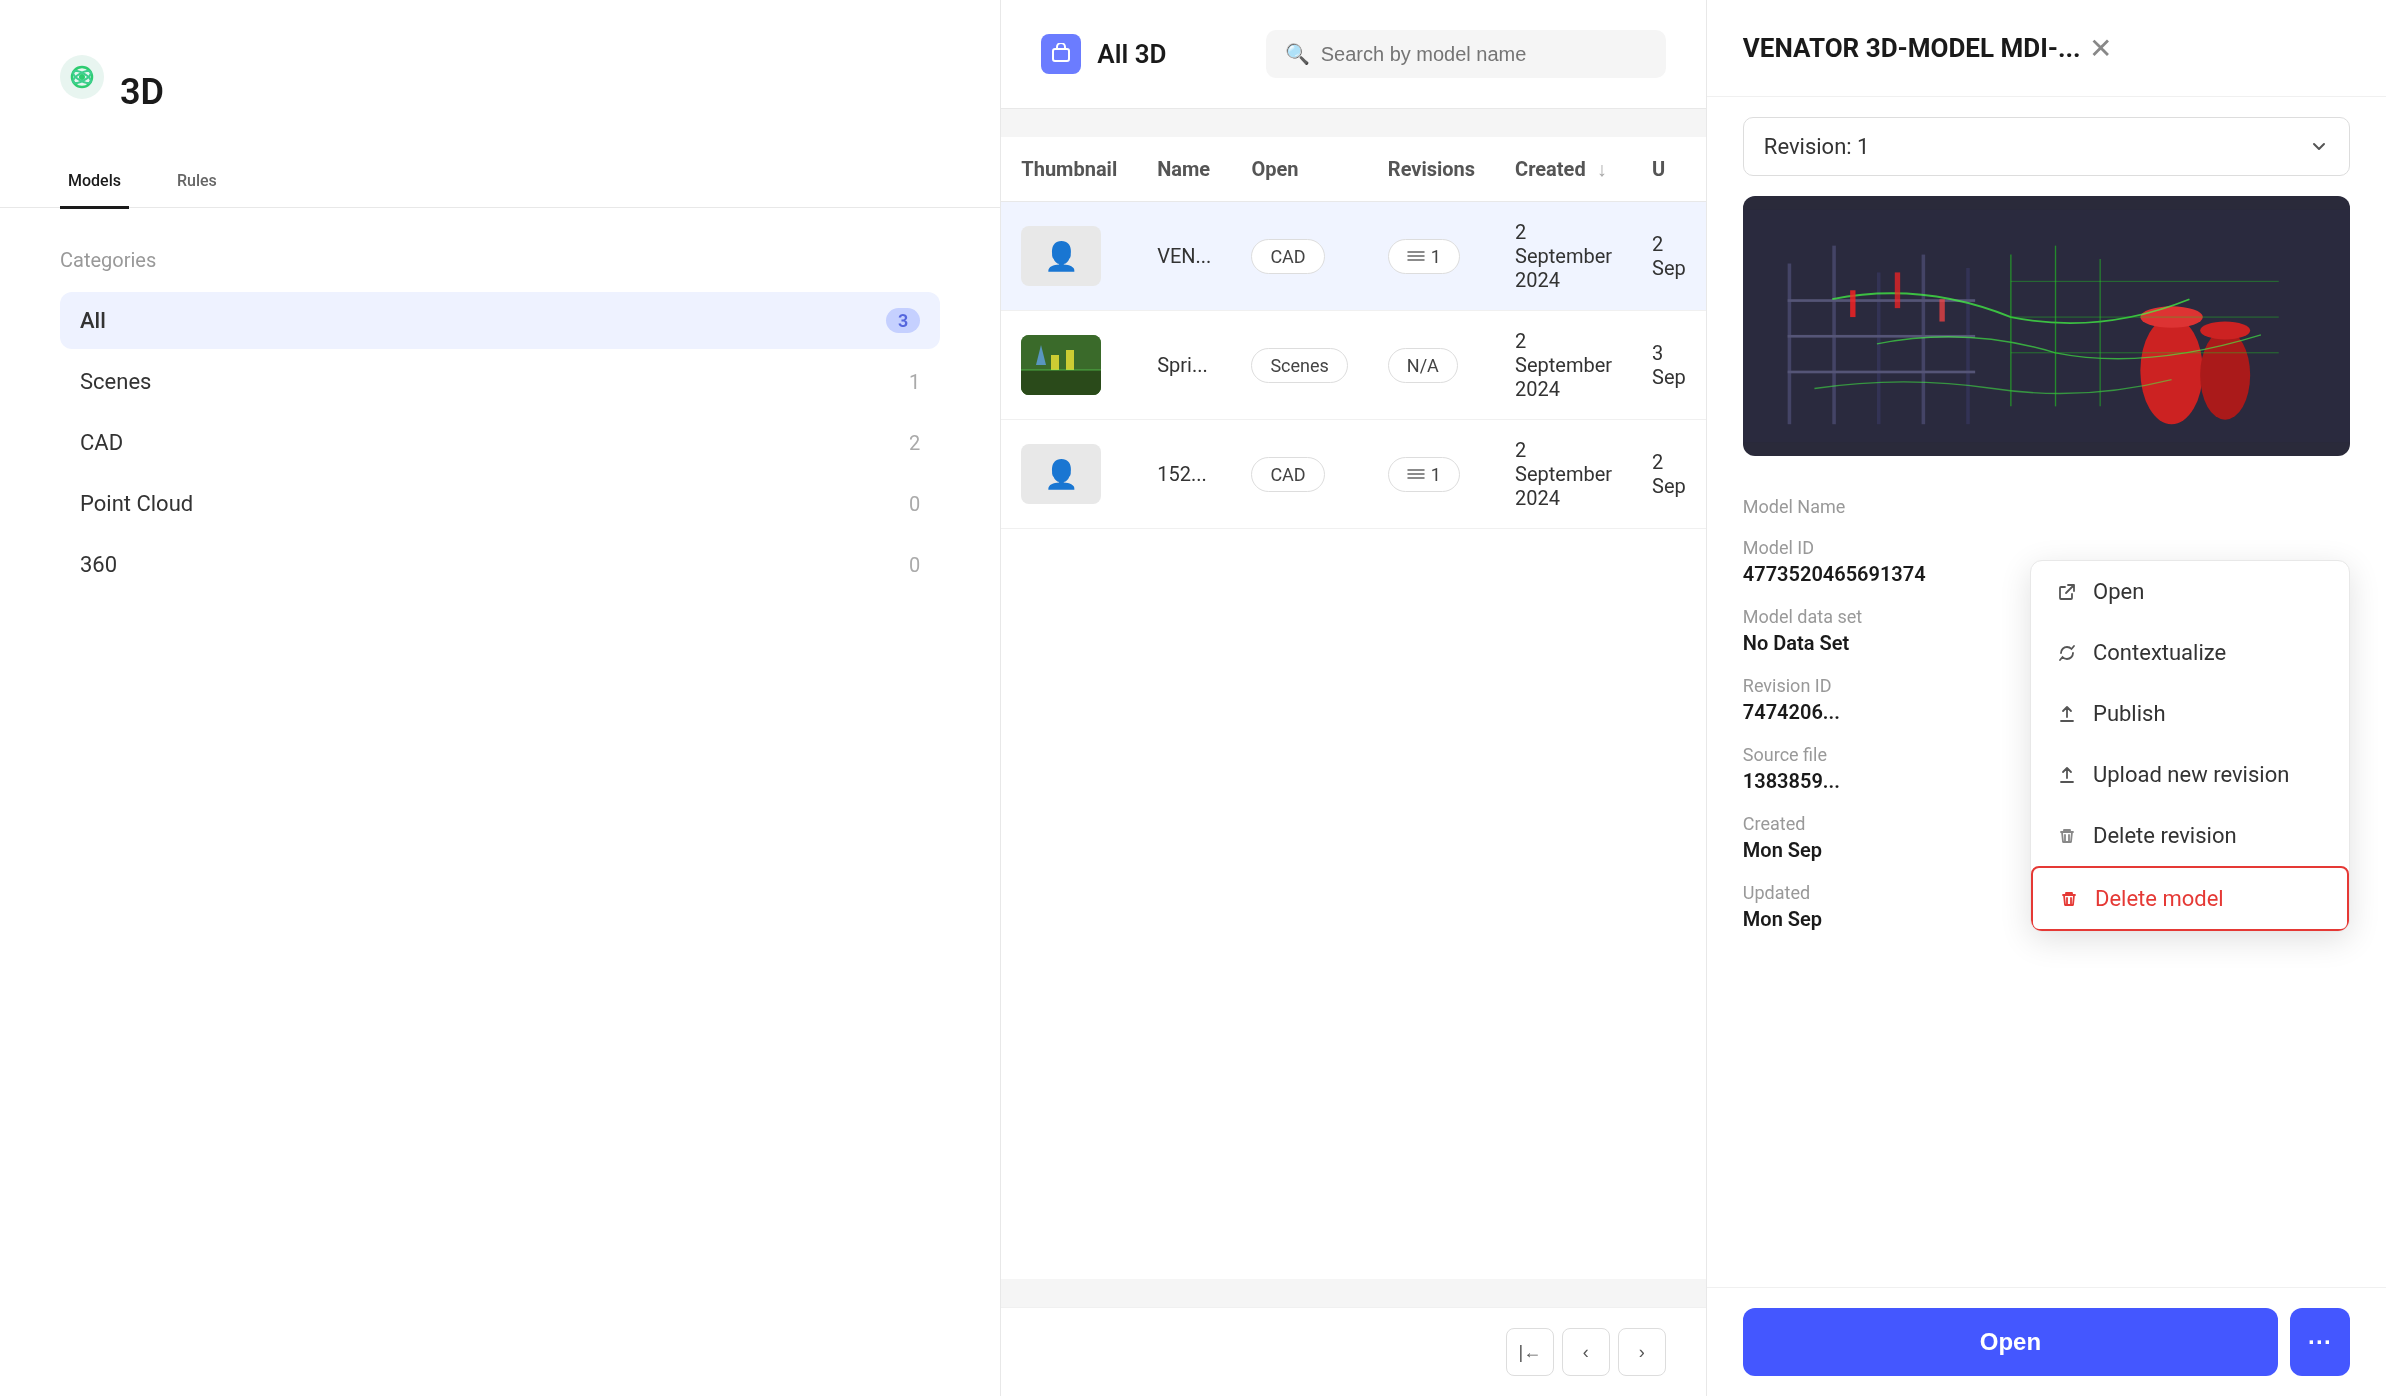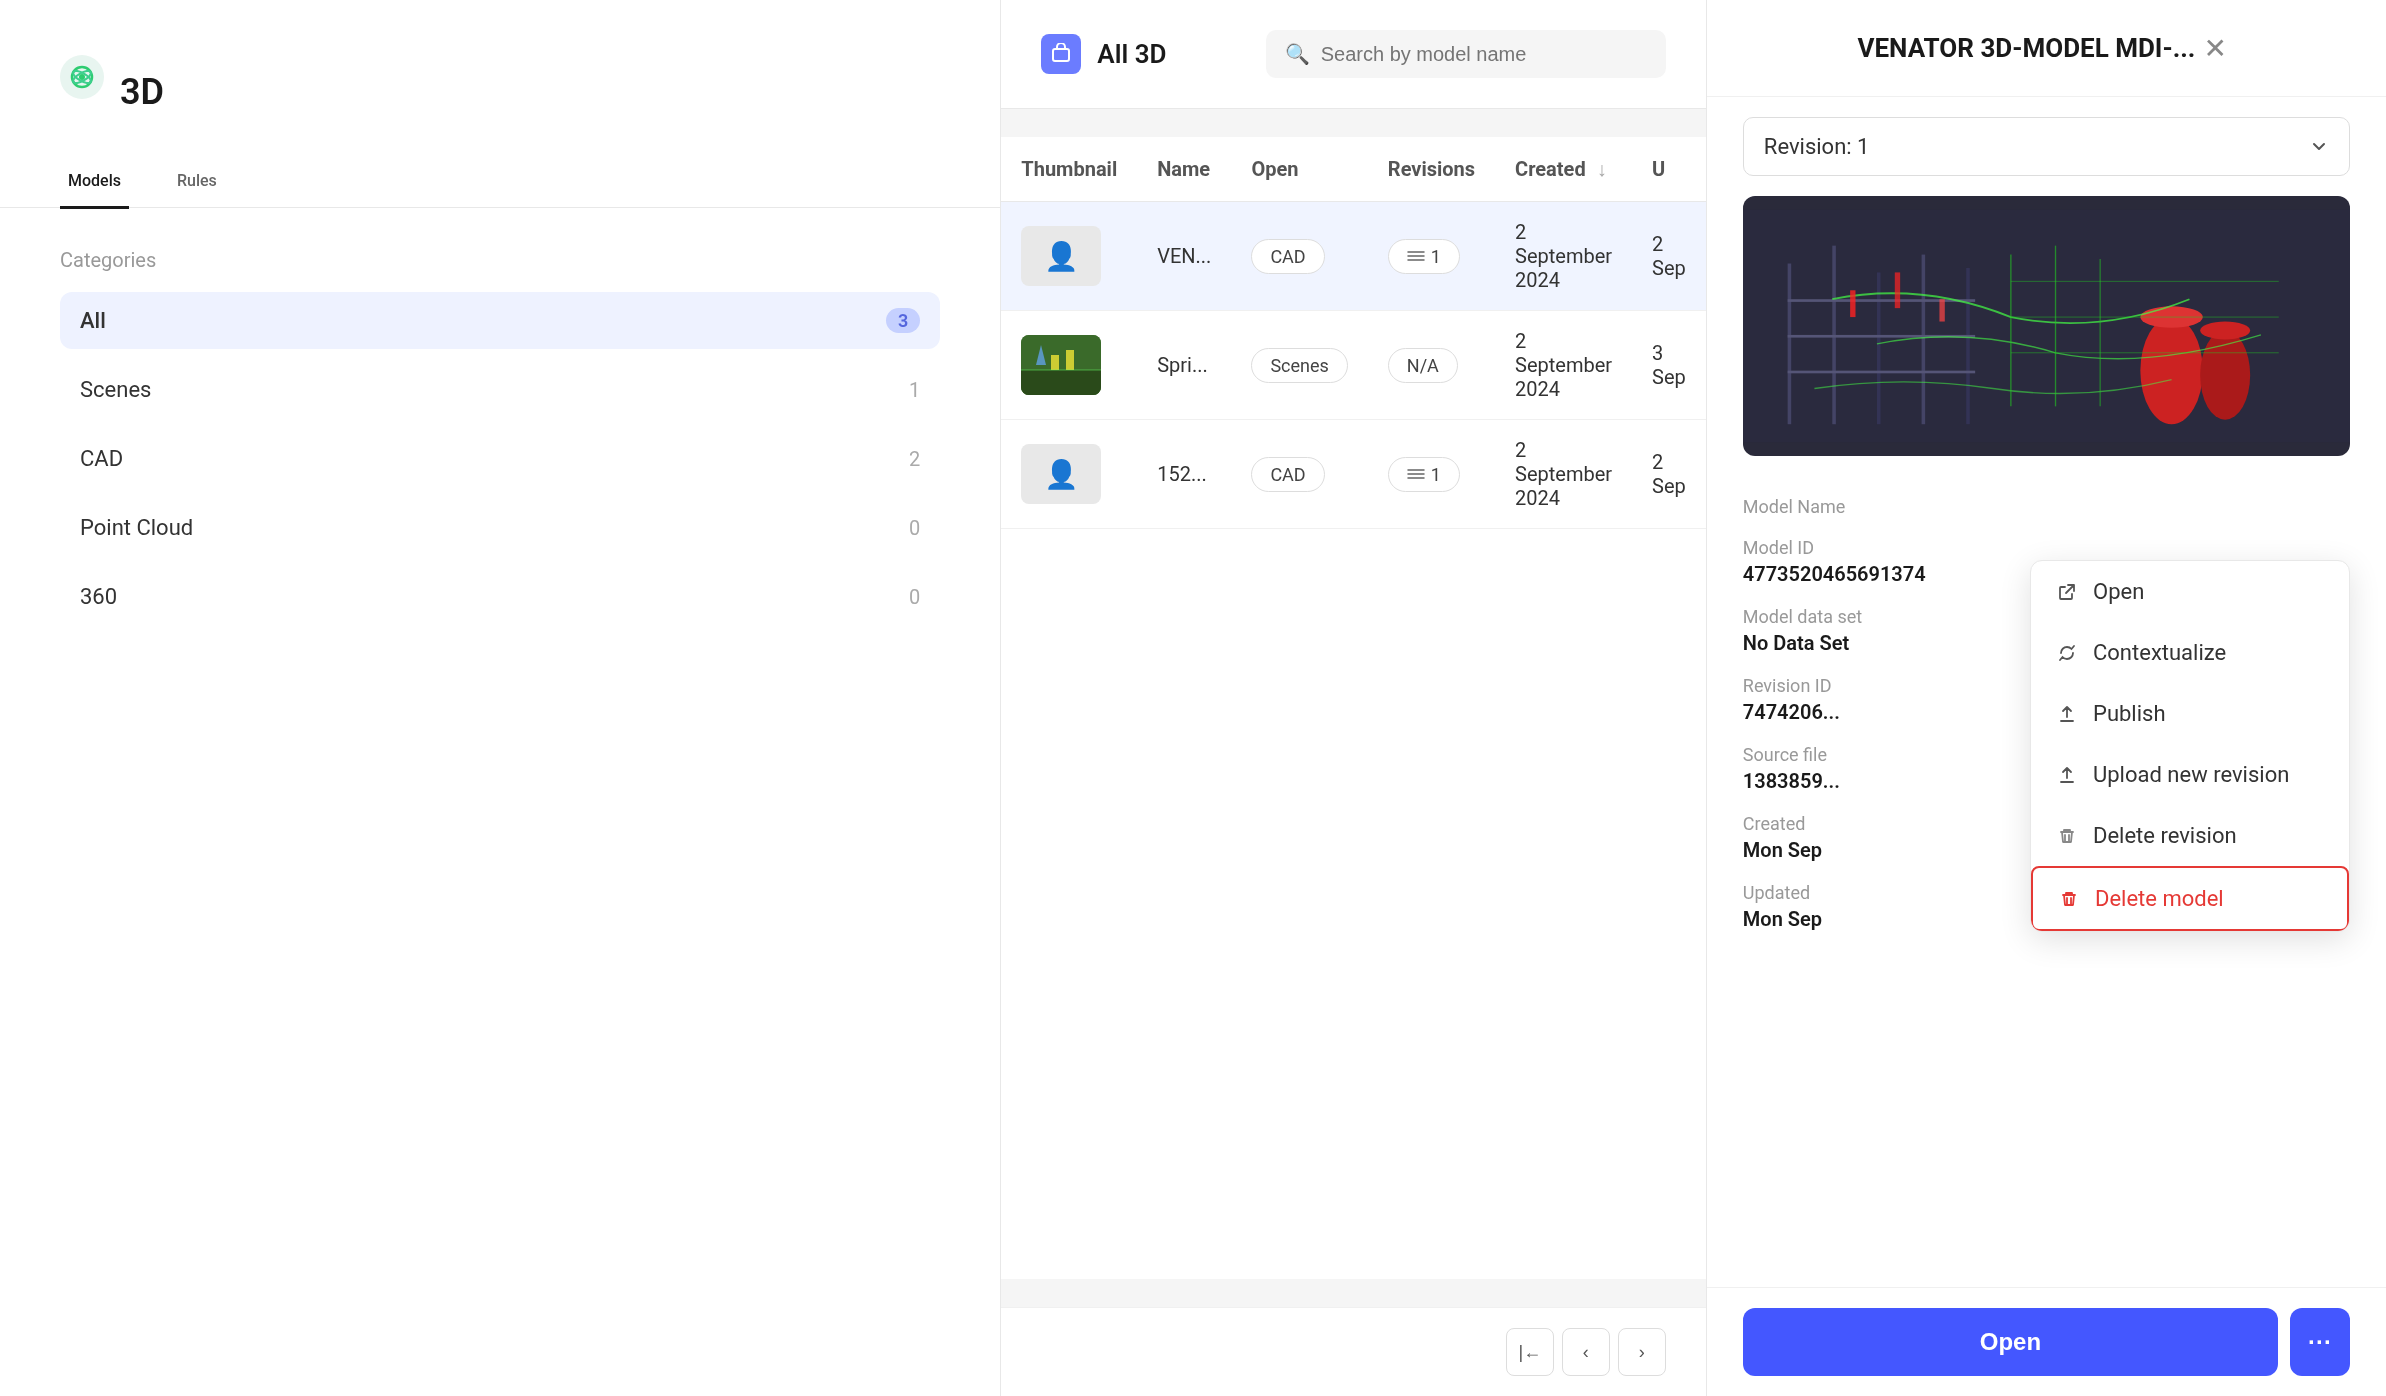--- a/index.html
+++ b/index.html
@@ -79,21 +79,21 @@
 
     .sidebar-item {
       display: flex;
       align-items: center;
       justify-content: space-between;
       padding: 16px 20px;
       border-radius: 12px;
       cursor: pointer;
       font-size: 22px;
       color: #333;
-      margin-bottom: 12px;
+      margin-bottom: 4px;
     }
 
     .sidebar-item.active {
       background: #eef2ff;
       color: #333;
       font-weight: 500;
     }
 
     .sidebar-item-count {
       background: #d0d8ff;
@@ -289,21 +289,21 @@
       background: #fff;
       border-left: 1px solid #e8e8e8;
       display: flex;
       flex-direction: column;
       position: relative;
     }
 
     .right-panel-header {
       display: flex;
       align-items: center;
-      justify-content: center;
+      justify-content: flex-start;
       padding: 28px 36px;
       border-bottom: 1px solid #f0f0f0;
     }
 
     .right-panel-title {
       font-size: 26px;
       font-weight: 700;
       color: #1a1a1a;
     }
 

